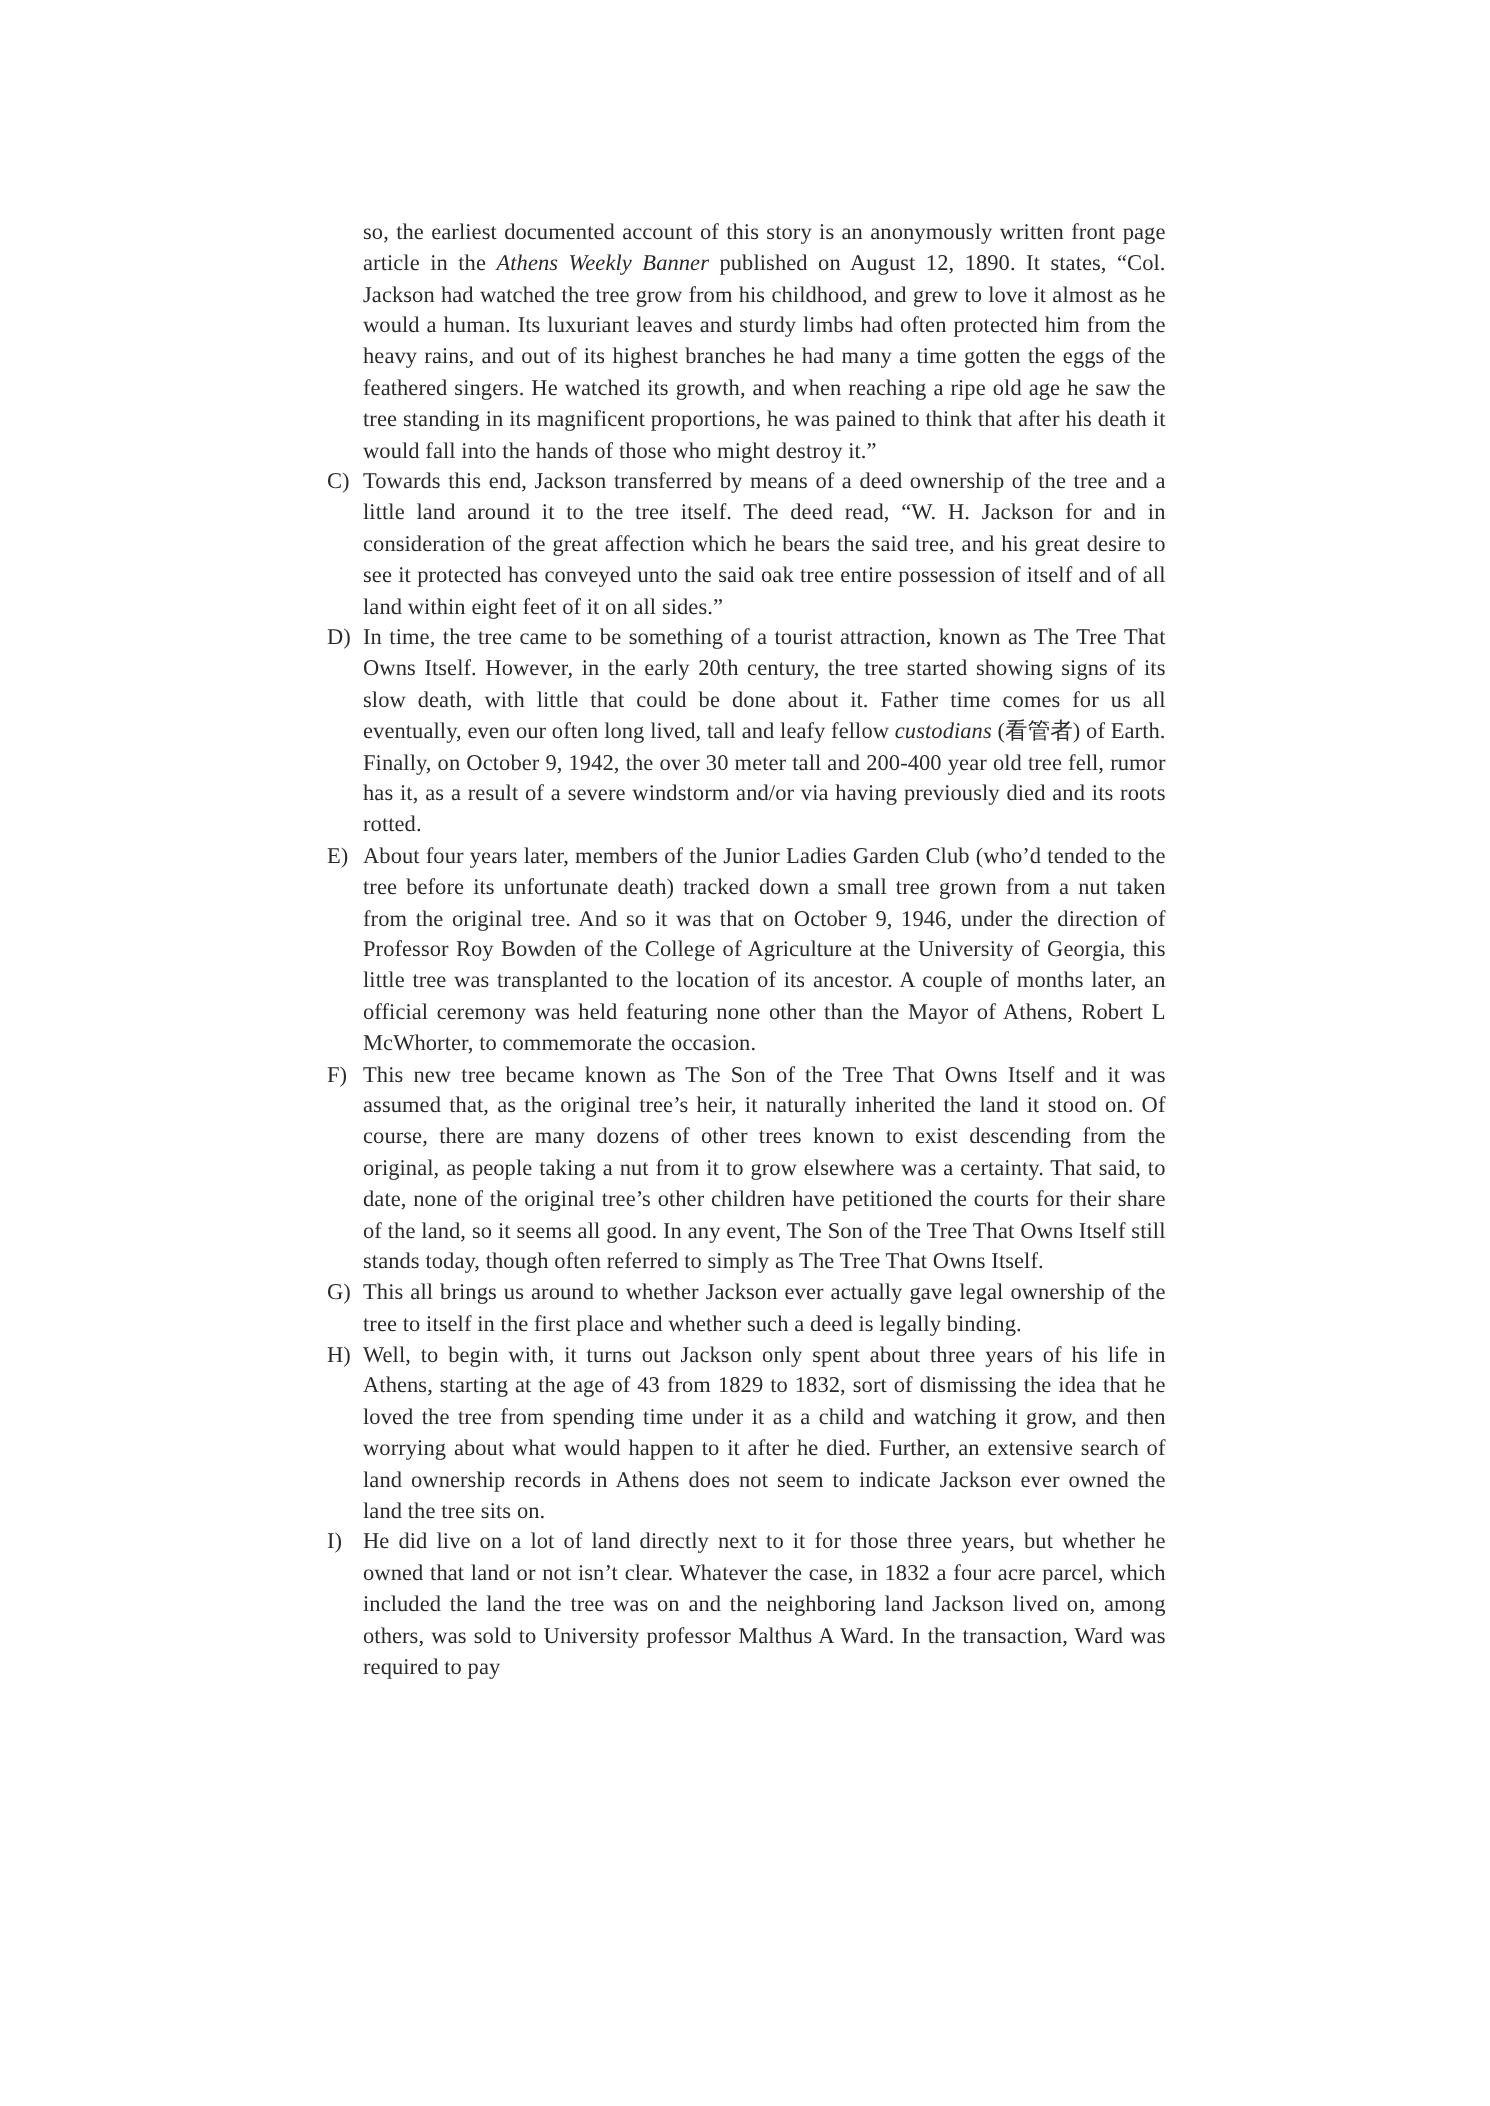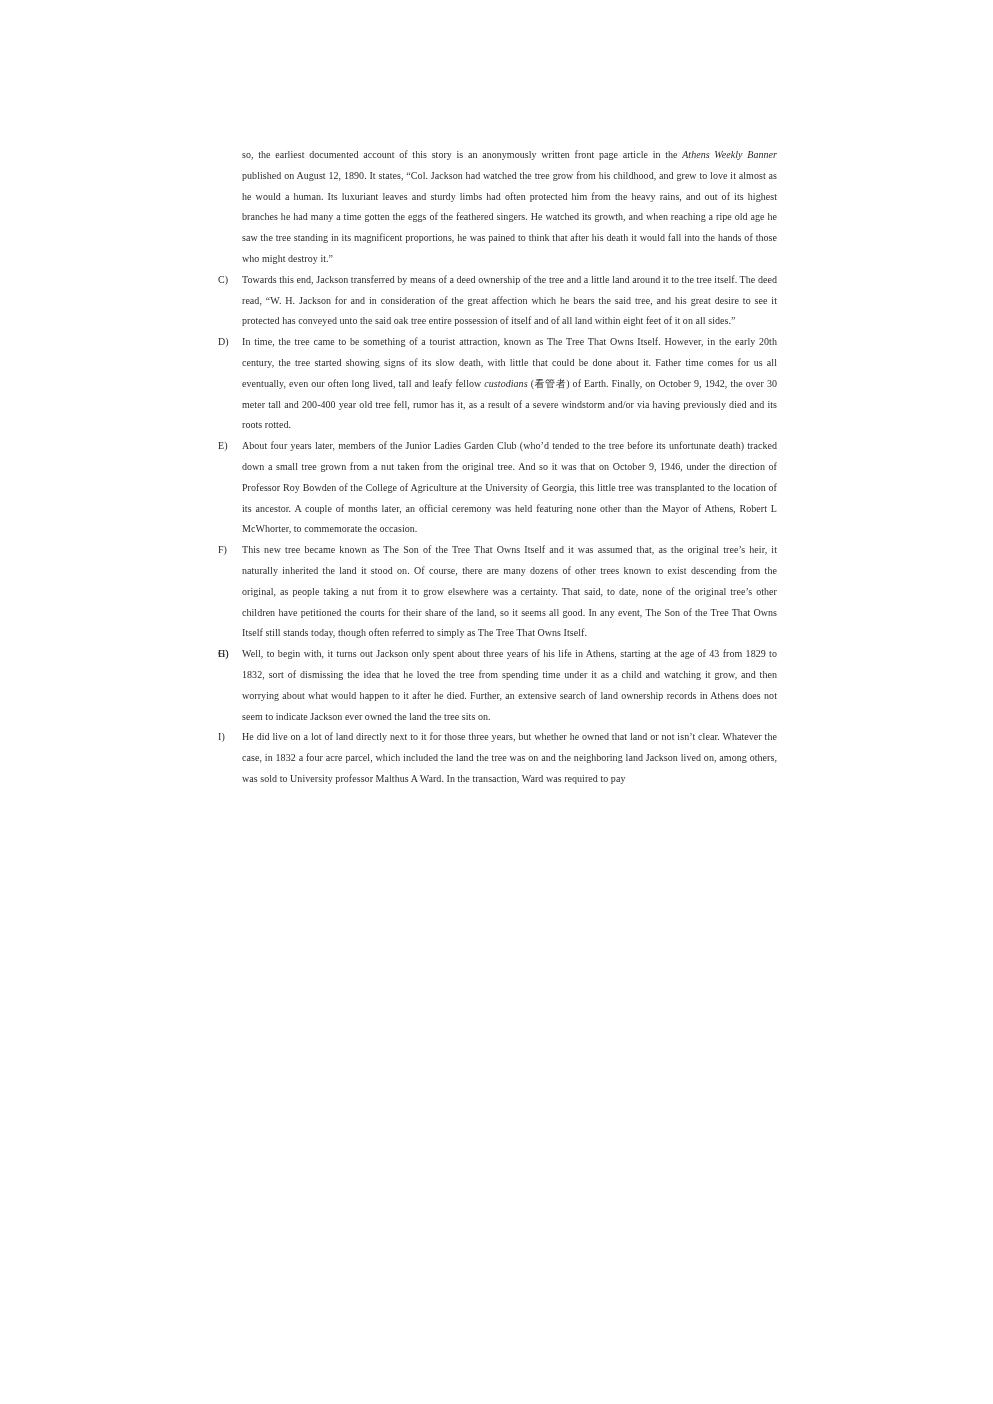--- a/index.html
+++ b/index.html
@@ -14,21 +14,21 @@
     background: #ffffff;
     overflow: hidden;
     font-family: "Liberation Serif", "DejaVu Serif", serif;
   }
   .passage {
     position: absolute;
     left: 218px;
     top: 145px;
     width: 559px;
     color: #2a2a2a;
-    font-size: 10px;
+    font-size: 15px;
     line-height: 20.8px;
     letter-spacing: 0.05px;
   }
   .para {
     position: relative;
     padding-left: 24px;
     text-align: justify;
     margin: 0;
   }
   .plabel {
@@ -43,17 +43,17 @@
 </head>
 <body>
 
 <div class="page">
   <div class="passage">
       <div class="para"><span class="pbody"><span>so, the earliest documented account of this story is an anonymously written front page article in the </span><em>Athens Weekly Banner</em><span> published on August 12, 1890. It states, “Col. Jackson had watched the tree grow from his childhood, and grew to love it almost as he would a human. Its luxuriant leaves and sturdy limbs had often protected him from the heavy rains, and out of its highest branches he had many a time gotten the eggs of the feathered singers. He watched its growth, and when reaching a ripe old age he saw the tree standing in its magnificent proportions, he was pained to think that after his death it would fall into the hands of those who might destroy it.”</span></span></div>
       <div class="para"><span class="plabel">C)</span><span class="pbody"><span>Towards this end, Jackson transferred by means of a deed ownership of the tree and a little land around it to the tree itself. The deed read, “W. H. Jackson for and in consideration of the great affection which he bears the said tree, and his great desire to see it protected has conveyed unto the said oak tree entire possession of itself and of all land within eight feet of it on all sides.”</span></span></div>
       <div class="para"><span class="plabel">D)</span><span class="pbody"><span>In time, the tree came to be something of a tourist attraction, known as The Tree That Owns Itself. However, in the early 20th century, the tree started showing signs of its slow death, with little that could be done about it. Father time comes for us all eventually, even our often long lived, tall and leafy fellow </span><em>custodians</em><span> (看管者) of Earth. Finally, on October 9, 1942, the over 30 meter tall and 200-400 year old tree fell, rumor has it, as a result of a severe windstorm and/or via having previously died and its roots rotted.</span></span></div>
       <div class="para"><span class="plabel">E)</span><span class="pbody"><span>About four years later, members of the Junior Ladies Garden Club (who’d tended to the tree before its unfortunate death) tracked down a small tree grown from a nut taken from the original tree. And so it was that on October 9, 1946, under the direction of Professor Roy Bowden of the College of Agriculture at the University of Georgia, this little tree was transplanted to the location of its ancestor. A couple of months later, an official ceremony was held featuring none other than the Mayor of Athens, Robert L McWhorter, to commemorate the occasion.</span></span></div>
       <div class="para"><span class="plabel">F)</span><span class="pbody"><span>This new tree became known as The Son of the Tree That Owns Itself and it was assumed that, as the original tree’s heir, it naturally inherited the land it stood on. Of course, there are many dozens of other trees known to exist descending from the original, as people taking a nut from it to grow elsewhere was a certainty. That said, to date, none of the original tree’s other children have petitioned the courts for their share of the land, so it seems all good. In any event, The Son of the Tree That Owns Itself still stands today, though often referred to simply as The Tree That Owns Itself.</span></span></div>
-      <div class="para"><span class="plabel">G)</span></div>
+      <div class="para"><span class="plabel">G)</span><span class="pbody"><span>This all brings us around to whether Jackson ever actually gave legal ownership of the tree to itself in the first place and whether such a deed is legally binding.</span></span></div>
       <div class="para"><span class="plabel">H)</span><span class="pbody"><span>Well, to begin with, it turns out Jackson only spent about three years of his life in Athens, starting at the age of 43 from 1829 to 1832, sort of dismissing the idea that he loved the tree from spending time under it as a child and watching it grow, and then worrying about what would happen to it after he died. Further, an extensive search of land ownership records in Athens does not seem to indicate Jackson ever owned the land the tree sits on.</span></span></div>
       <div class="para"><span class="plabel">I)</span><span class="pbody"><span>He did live on a lot of land directly next to it for those three years, but whether he owned that land or not isn’t clear. Whatever the case, in 1832 a four acre parcel, which included the land the tree was on and the neighboring land Jackson lived on, among others, was sold to University professor Malthus A Ward. In the transaction, Ward was required to pay</span></span></div>
     </div>
 </div>
 
 </body></html>

